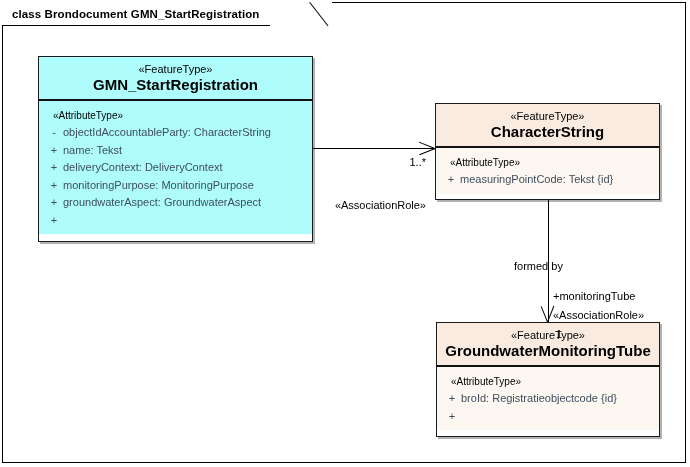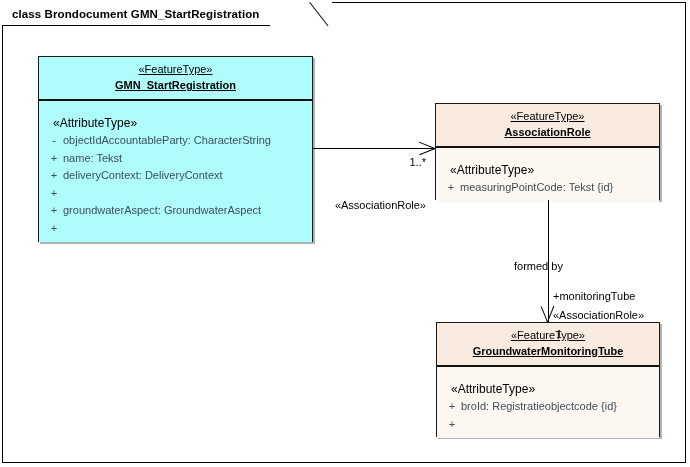--- a/index.html
+++ b/index.html
@@ -84,46 +84,44 @@
     position: absolute;
     box-sizing: border-box;
     border: 1px solid #1a1a1a;
     box-shadow: 2px 2px 0 0 rgba(0,0,0,0.30);
   }
   .uml-header {
     box-sizing: border-box;
     border-bottom: 2px solid #111111;
     text-align: center;
     padding: 5px 6px 6px 6px;
-    text-decoration: underline;
   }
   .stereotype {
     font-size: 11px;
     color: #000000;
     line-height: 15px;
     white-space: nowrap;
   }
   .class-name {
-    font-size: 11px;
+    font-size: 15px;
     font-weight: bold;
     color: #000000;
     line-height: 16px;
     white-space: nowrap;
   }
   .uml-attrs {
     box-sizing: border-box;
     padding: 6px 4px 5px 6px;
   }
   .attr-stereo {
-    font-size: 12px;
+    font-size: 10px;
     color: #000000;
     line-height: 17px;
     padding-left: 8px;
     white-space: nowrap;
-    margin-top: 8px;
   }
   .attr-row {
     display: flex;
     align-items: baseline;
     line-height: 17.5px;
     white-space: nowrap;
   }
   .attr-vis {
     width: 18px;
     flex: 0 0 18px;
@@ -217,35 +215,36 @@
       <div class="attr-row">
         <span class="attr-vis">+</span>
         <span class="attr-text">name: Tekst</span>
       </div>
       <div class="attr-row">
         <span class="attr-vis">+</span>
         <span class="attr-text">deliveryContext: DeliveryContext</span>
       </div>
       <div class="attr-row">
         <span class="attr-vis">+</span>
+        <span class="attr-text">monitoringPurpose: MonitoringPurpose</span>
       </div>
       <div class="attr-row">
         <span class="attr-vis">+</span>
         <span class="attr-text">groundwaterAspect: GroundwaterAspect</span>
       </div>
       <div class="attr-row">
         <span class="attr-vis">+</span>
       </div>
     </div>
   </div>
 
   <div class="uml-class peach" style="left:435px; top:103px; width:225px; height:97px;">
     <div class="uml-header">
       <div class="stereotype">«FeatureType»</div>
-      <div class="class-name">AssociationRole</div>
+      <div class="class-name">CharacterString</div>
     </div>
     <div class="uml-attrs">
       <div class="attr-stereo">«AttributeType»</div>
       <div class="attr-row">
         <span class="attr-vis">+</span>
         <span class="attr-text">measuringPointCode: Tekst {id}</span>
       </div>
     </div>
   </div>
 

